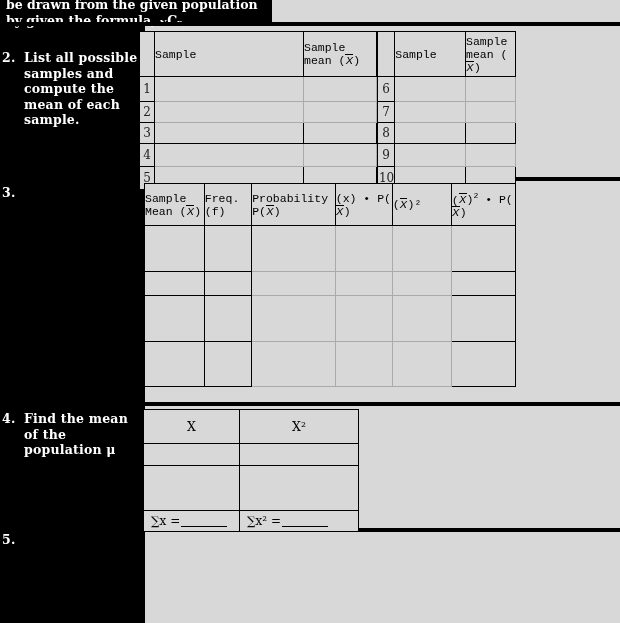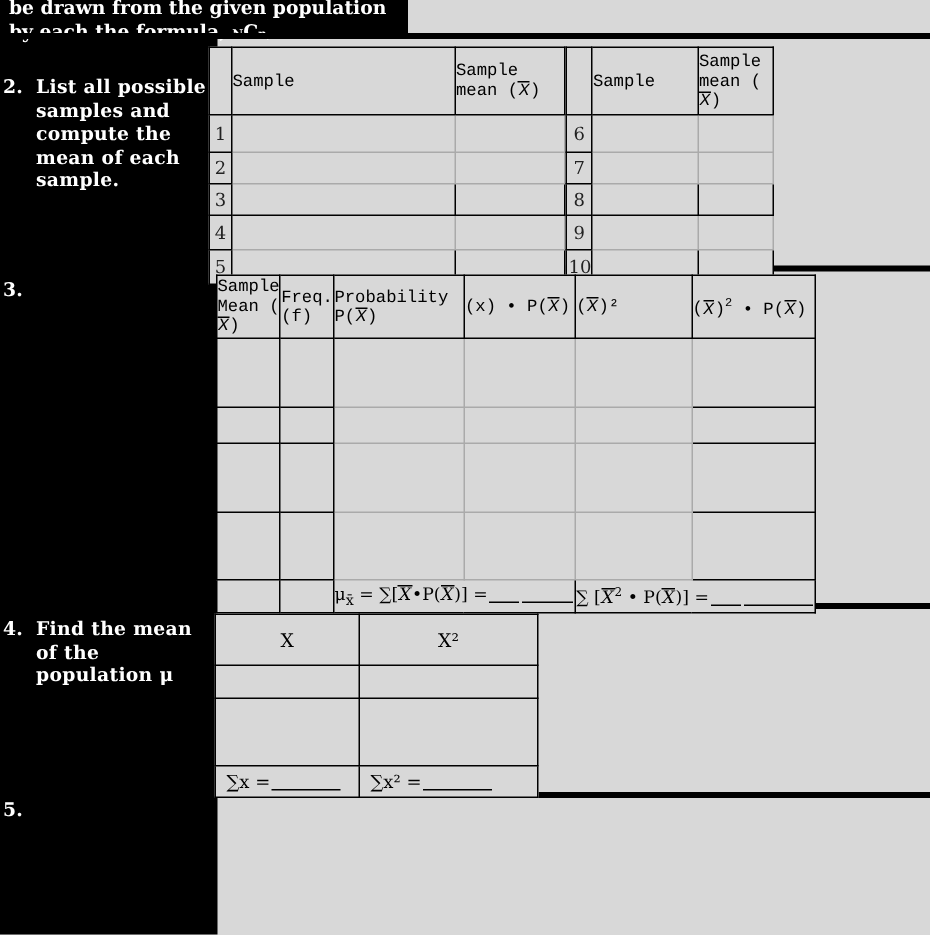--- a/index.html
+++ b/index.html
@@ -162,21 +162,21 @@
 </head>
 <body>
 
 <div id="page">
 
   <div class="black-panel" id="top-banner"></div>
   <div class="black-panel" id="left-col-black"></div>
 
   <div id="banner-text">
     <span>be drawn from the given population</span><br>
-    <span>by each the formula, </span><span class="sub">N</span><span>C</span><span class="sub">n,</span>
+    <span>by given the formula, </span><span class="sub">N</span><span>C</span><span class="sub">n,</span>
   </div>
 
   <div class="thickrule" id="rule-top"></div>
   <div class="thickrule" id="rule-A"></div>
   <div class="thickrule" id="rule-B"></div>
   <div class="thickrule" id="rule-C"></div>
 
   <div class="instr" id="instr-2">
     <span class="num">2.</span>
     <span class="body">List all possible samples and compute the mean of each sample.</span>
@@ -318,30 +318,20 @@
       <td></td>
     </tr>
     <tr>
       <td style="height:44px;"></td>
       <td></td>
       <td class="light-sep"></td>
       <td class="light-sep"></td>
       <td class="light-sep"></td>
       <td></td>
     </tr>
-    <tr>
-      <td style="height:21px;"></td>
-      <td></td>
-      <td class="sumcell" colspan="2">
-        <span>μ<sub>x̄</sub> = ∑[<i class="ob">X</i>•P(<i class="ob">X</i>)] =</span><span class="blank-line short"></span><span class="blank-line"></span>
-      </td>
-      <td class="sumcell" colspan="2">
-        <span>∑ [<i class="ob">X</i><sup class="sq">2</sup> • P(<i class="ob">X</i>)] =</span><span class="blank-line short"></span><span class="blank-line long"></span>
-      </td>
-    </tr>
   </tbody>
     </table>
 
   <table class="grid" id="tblC">
     <tbody>
         <tr>
       <th class="colhead-plain" style="width:95px;height:33px;">X</th>
       <th class="colhead-plain" style="width:118px;">X²</th>
     </tr>
     <tr>

